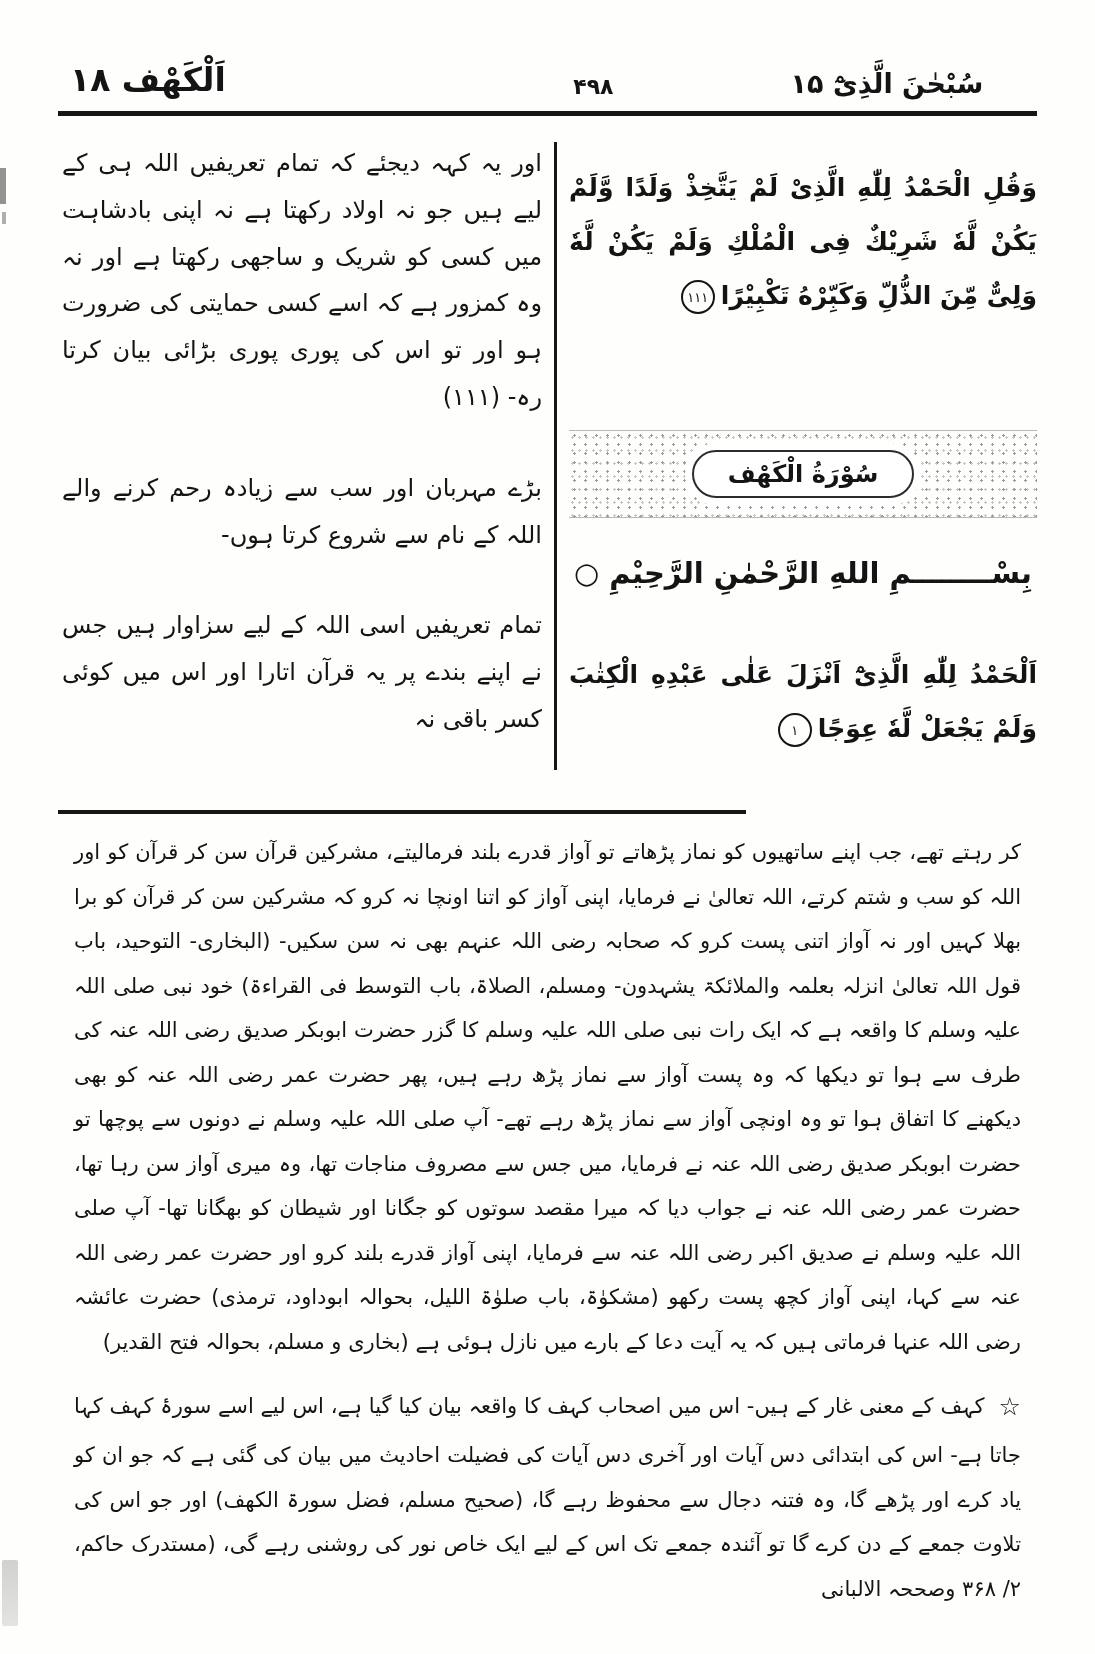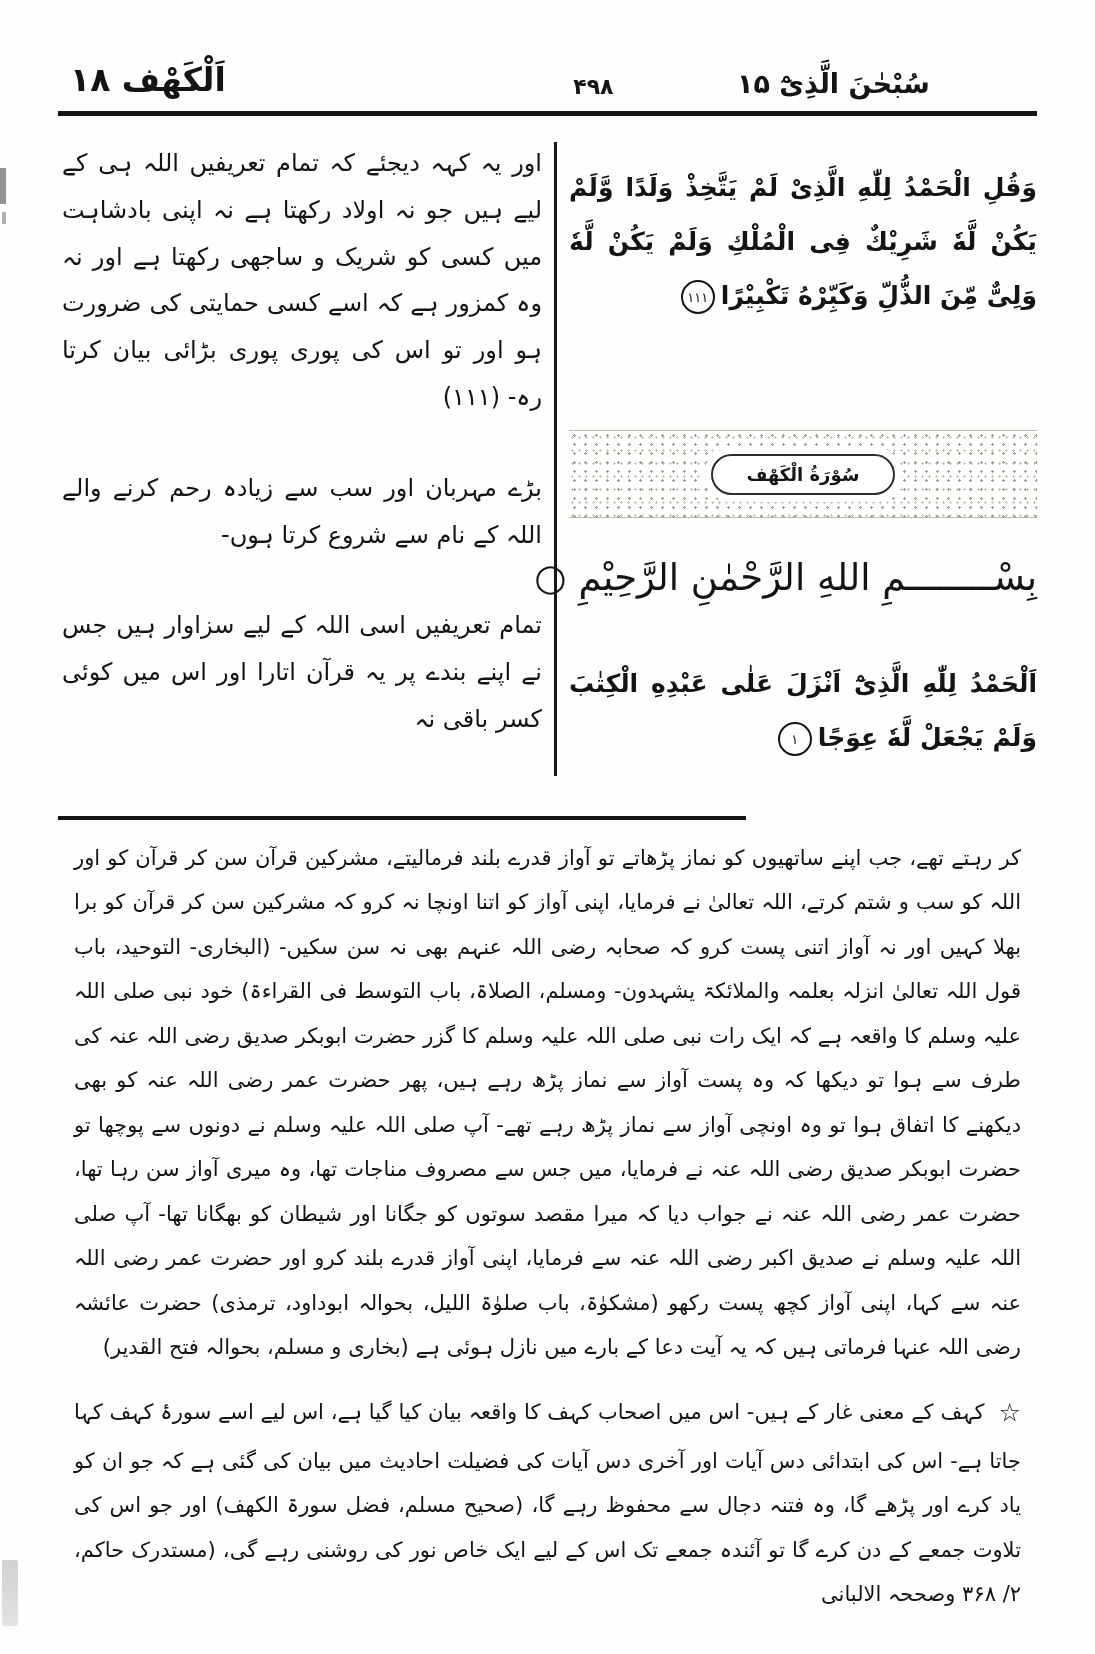--- a/index.html
+++ b/index.html
@@ -12,21 +12,21 @@
     color:#141414;
     font-family:"DejaVu Sans", sans-serif;
     overflow:hidden;
     direction:rtl;
   }
   
   .page-header {
     display:flex; justify-content:space-between; align-items:flex-end;
     font-weight:bold;
   }
-  .hdr-juz   { font-size:27px; width:300px; text-align:left; }
+  .hdr-juz   { font-size:27px; width:300px; text-align:center; }
   .hdr-page  { font-size:22px; width:120px; text-align:right; letter-spacing:2px; }
   .hdr-surah { font-size:33px; width:300px; text-align:left; padding-left:12px; }
   .header-rule { height:5px; background:#161616; margin-top:12px; }
 
   
   .columns { display:flex; margin-top:20px; min-height:648px; }
   .col-quran { width:468px; }
   .col-divider { width:3px; background:#161616; margin:6px 12px 14px 12px; }
   .col-urdu { flex:1; padding-left:4px; }
 
@@ -45,25 +45,25 @@
     margin-top:108px; height:86px;
     display:flex; align-items:center; justify-content:center;
     border-top:1px solid #b9b9b4; border-bottom:1px solid #b9b9b4;
     background-image:
       radial-gradient(circle, #9a9a94 1px, rgba(0,0,0,0) 1.4px),
       radial-gradient(circle, #c7c7c1 1px, rgba(0,0,0,0) 1.3px);
     background-size:11px 9px, 7px 13px;
   }
   .surah-pill {
     background:#ffffff; border:2px solid #2c2c2c; border-radius:26px;
-    padding:8px 34px; font-size:18px; font-weight:bold; white-space:nowrap;
+    padding:8px 34px; font-size:24px; font-weight:bold; white-space:nowrap;
     box-shadow:0 0 0 7px #ffffff;
   }
   .bismillah {
-    margin-top:38px; font-size:37px; font-weight:normal;
+    margin-top:38px; font-size:29px; font-weight:bold;
     text-align:center; white-space:nowrap; direction:rtl;
   }
   .verse-18-1 { margin-top:58px; }
 
   .urdu-para {
     font-size:24px; line-height:1.95; text-align:justify; direction:rtl;
   }
   .translation-111 { margin-top:4px; }
   .surah-note {
     font-size:20px; line-height:1.85; text-align:center;

